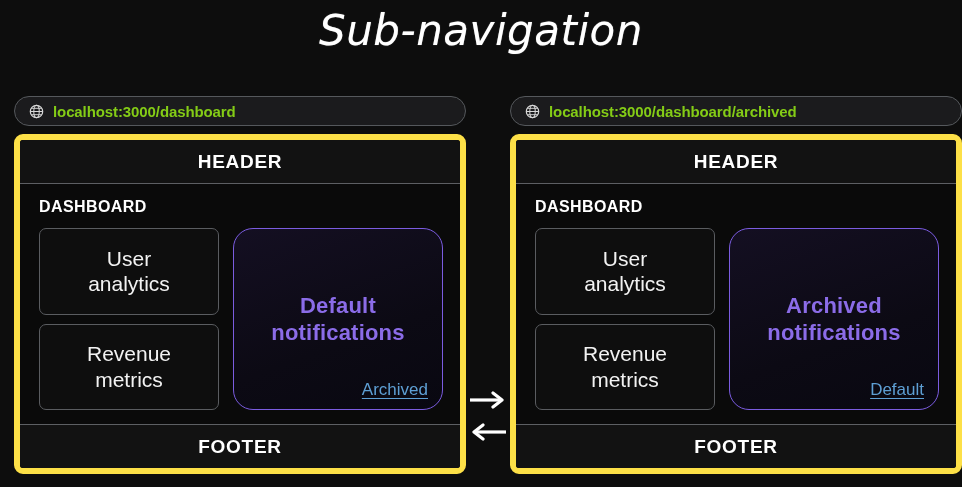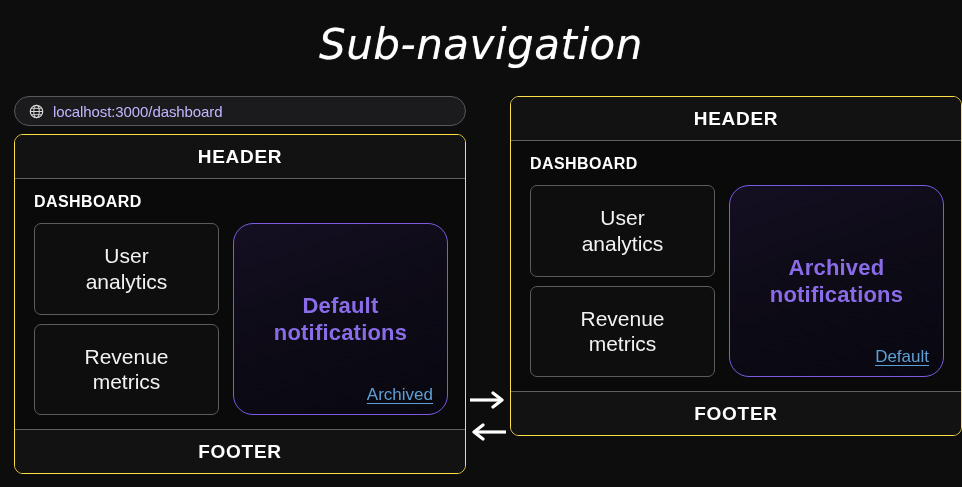--- a/index.html
+++ b/index.html
@@ -16,21 +16,21 @@
 
   
   .page-title {
     text-align: center;
     color: #ffffff;
     font-family: "DejaVu Sans", sans-serif;
     font-size: 42px;
     font-weight: 400;
     font-style: italic;
     letter-spacing: 0.5px;
-    padding-top: 14px;
+    padding-top: 0;
     height: 88px;
     line-height: 62px;
     text-shadow: 0 0 1px rgba(255,255,255,0.5);
   }
 
   
   .stage {
     position: absolute;
     top: 96px;
     left: 0;
@@ -60,30 +60,30 @@
     padding: 0 14px;
     gap: 9px;
     margin-bottom: 8px;
   }
   .globe-icon {
     width: 15px; height: 15px;
     flex: 0 0 15px;
     display: block;
   }
   .url-text {
-    color: #c4b5fd;
+    color: #84cc16;
     font-size: 15px;
-    font-weight: 400;
+    font-weight: 700;
     letter-spacing: -0.1px;
     white-space: nowrap;
   }
 
   
   .frame {
-    border: 1px solid #fde047;
+    border: 6px solid #fde047;
     border-radius: 9px;
     background: #0a0a0a;
     overflow: hidden;
     display: flex;
     flex-direction: column;
     height: 340px;
   }
 
   .band {
     height: 44px;
@@ -260,20 +260,30 @@
       <polyline points="25,2 34,9 25,16" fill="none" stroke="#ffffff" stroke-width="3.2" stroke-linecap="round" stroke-linejoin="round"></polyline>
     </svg>
     <svg class="arrow-svg" width="40" height="18" viewBox="0 0 40 18">
       <line x1="8" y1="9" x2="38" y2="9" stroke="#ffffff" stroke-width="3.2"></line>
       <polyline points="15,2 6,9 15,16" fill="none" stroke="#ffffff" stroke-width="3.2" stroke-linecap="round" stroke-linejoin="round"></polyline>
     </svg>
   </div>
 
   <div class="browser-col right">
 
+    <div class="url-bar">
+      <svg class="globe-icon" viewBox="0 0 16 16">
+        <circle cx="8" cy="8" r="6.6" fill="none" stroke="#d8d8d8" stroke-width="1.3"></circle>
+        <ellipse cx="8" cy="8" rx="2.9" ry="6.6" fill="none" stroke="#d8d8d8" stroke-width="1.1"></ellipse>
+        <line x1="1.4" y1="8" x2="14.6" y2="8" stroke="#d8d8d8" stroke-width="1.1"></line>
+        <line x1="2.5" y1="4.6" x2="13.5" y2="4.6" stroke="#d8d8d8" stroke-width="1"></line>
+        <line x1="2.5" y1="11.4" x2="13.5" y2="11.4" stroke="#d8d8d8" stroke-width="1"></line>
+      </svg>
+      <span class="url-text">localhost:3000/dashboard/archived</span>
+    </div>
 
     <div class="frame">
 
       <div class="band header">HEADER</div>
 
       <div class="content">
         <div class="section-title">DASHBOARD</div>
 
         <div class="panels">
 

